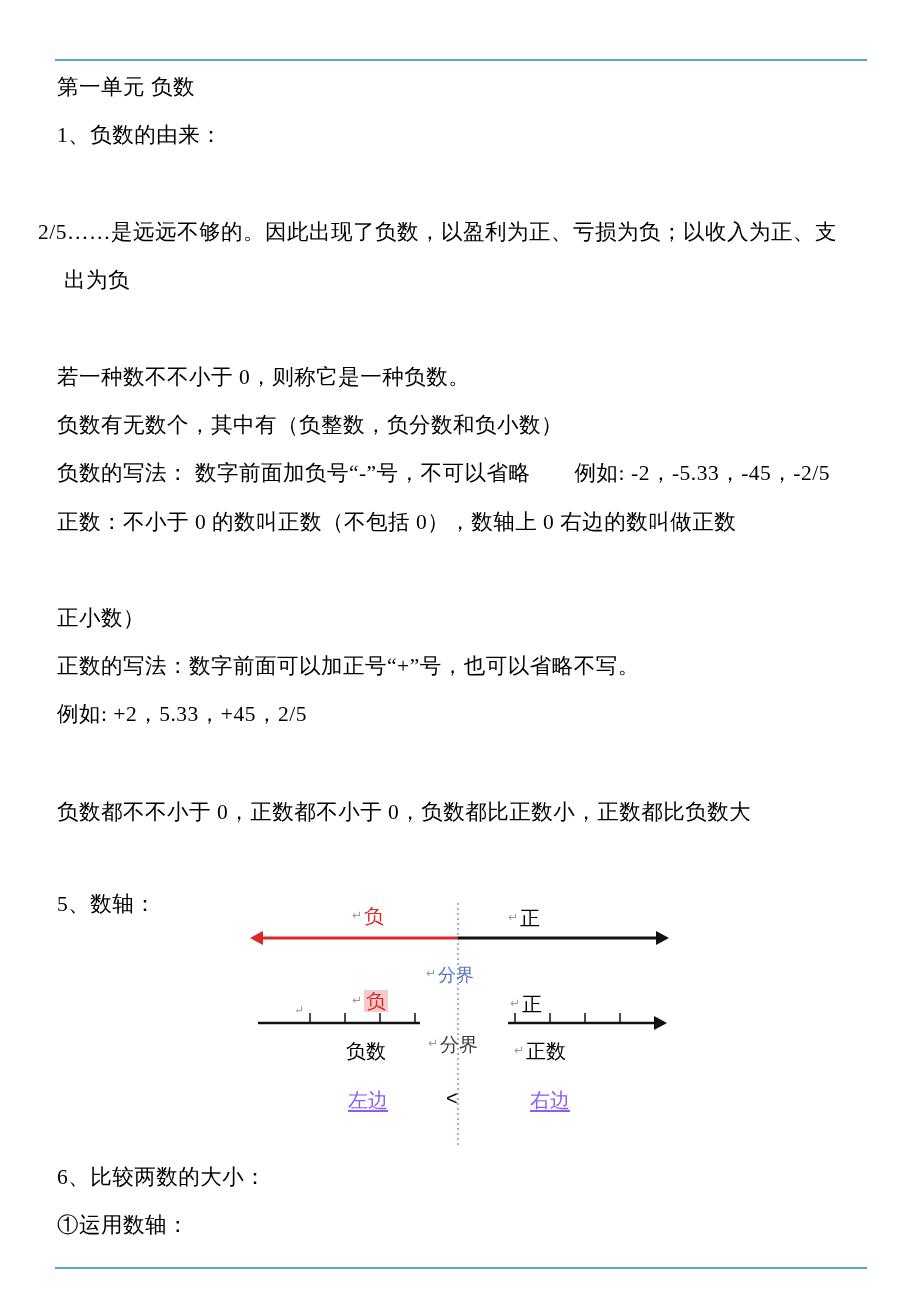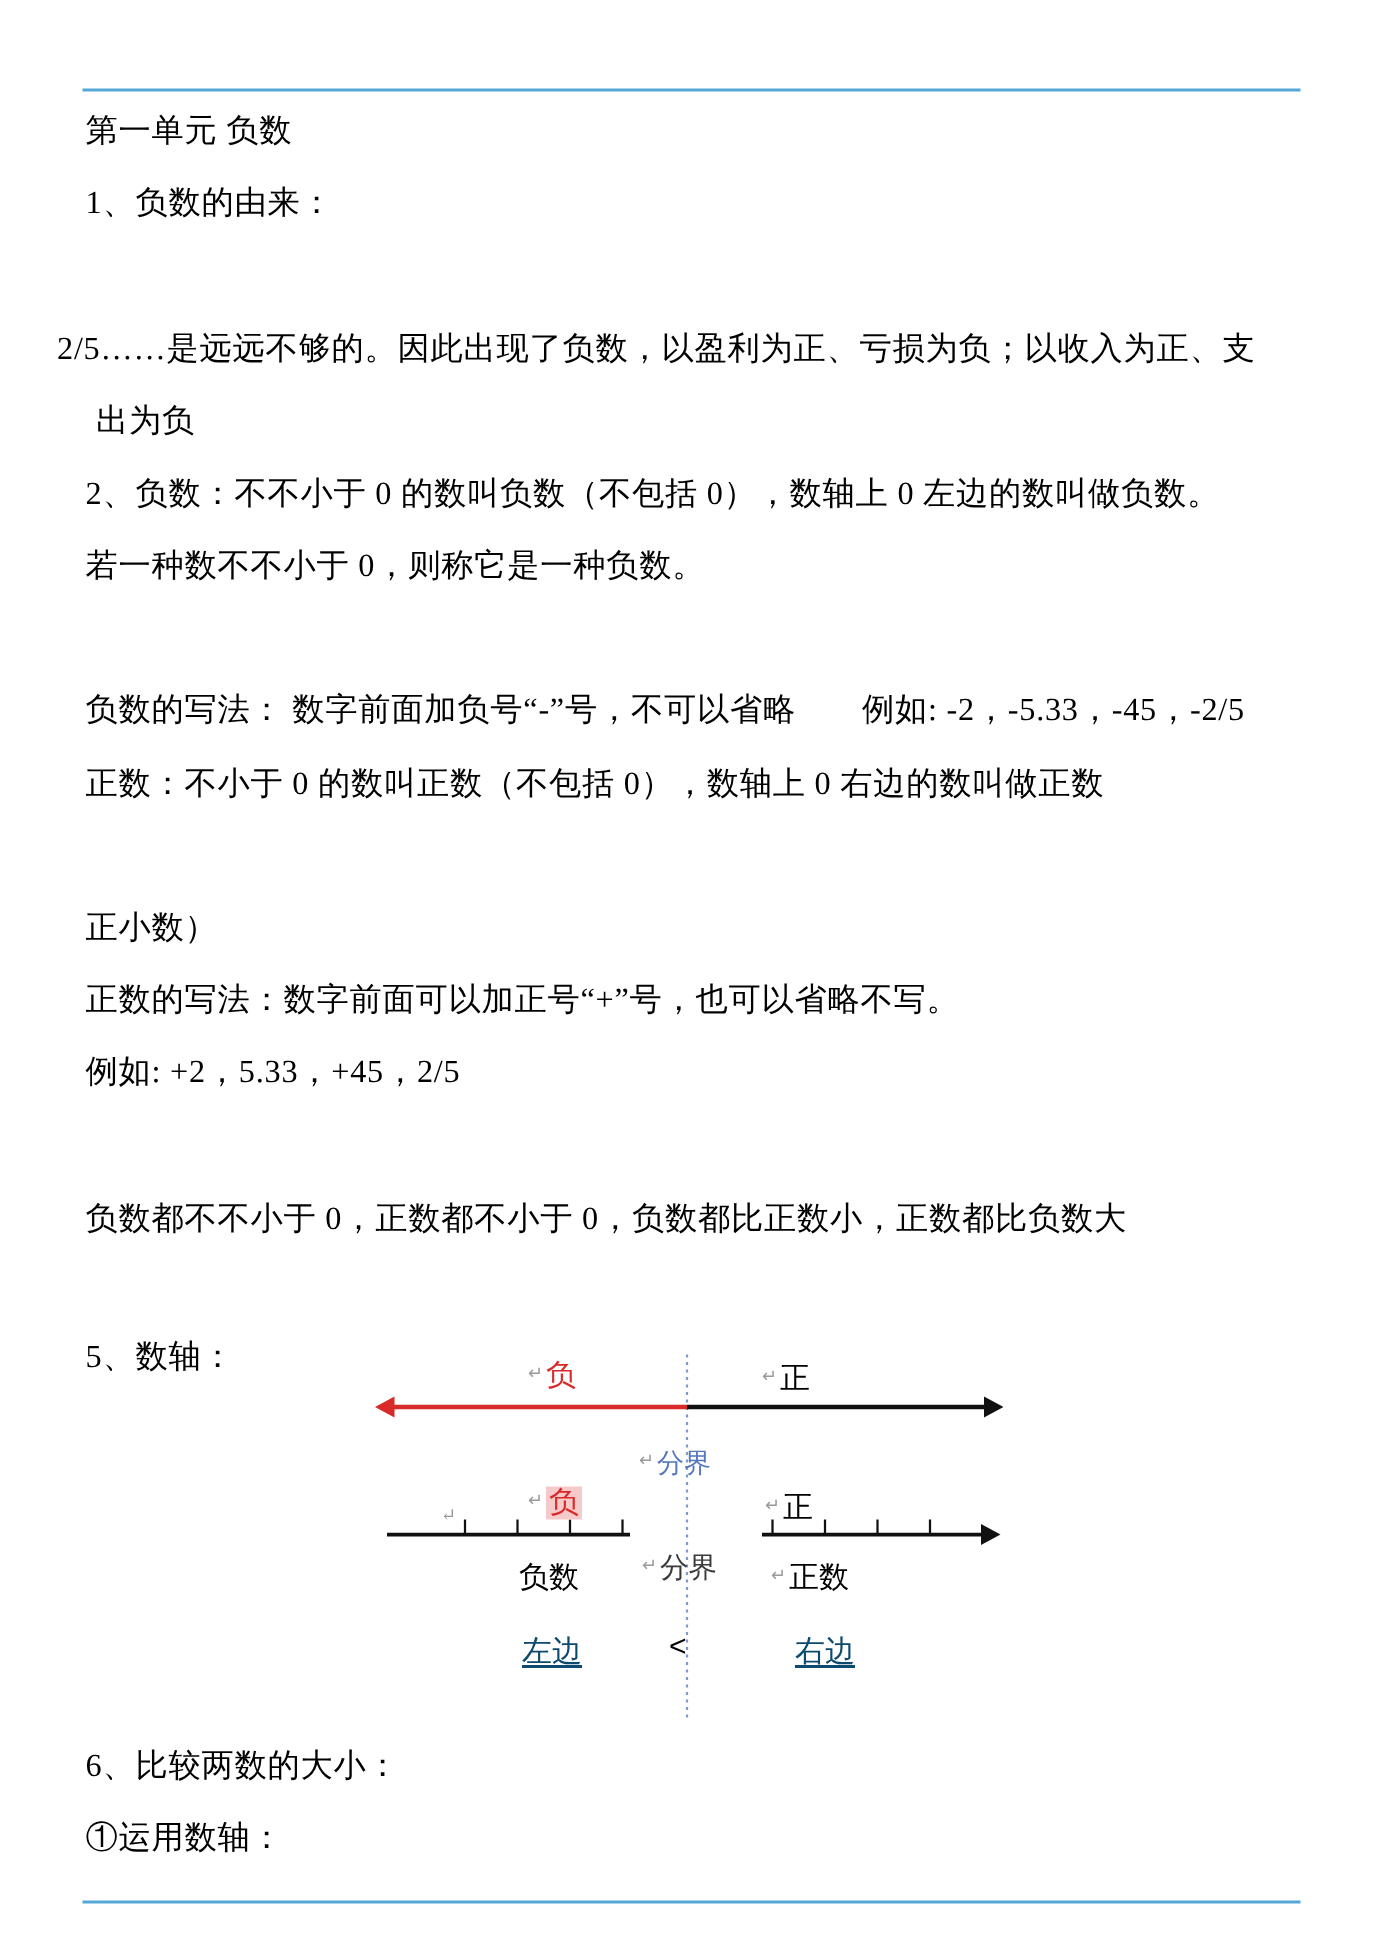--- a/index.html
+++ b/index.html
@@ -22,36 +22,36 @@
   
   .diagram { position:absolute; left:248px; top:895px; width:424px; height:258px; }
   .diagram svg { position:absolute; left:0; top:0; }
   .dlabel { position:absolute; font-size:20px; white-space:nowrap;
             font-family:"Liberation Sans","DejaVu Sans",sans-serif; }
   .dlabel .anchor { font-size:12px; color:#9a9a9a; vertical-align:4px; margin-right:2px; }
   .red { color:#d92a2a; }
   .blue { color:#5577bb; font-size:18px; }
   .gray { color:#3a3a3a; font-size:19px; }
   .hl { background:#f6caca; padding:0 2px; }
-  .ul { text-decoration:underline; text-underline-offset:3px; color:#0c4a6e; }
+  .ul { text-decoration:underline; text-underline-offset:3px; color:#8b5cf6; }
   .lone-anchor { position:absolute; font-size:12px; color:#9a9a9a; }
 </style>
 </head>
 <body>
 
 <div class="page">
 
   <div class="rule top"></div>
 
   <p class="ln" style="top:72px">第一单元 负数</p>
   <p class="ln" style="top:120px">1、负数的由来：</p>
   <p class="ln" style="top:217px; left:38px">2/5……是远远不够的。因此出现了负数，以盈利为正、亏损为负；以收入为正、支</p>
   <p class="ln" style="top:265px; left:64px">出为负</p>
-  <p class="ln" style="top:314px">2、负数：不不小于 0 的数叫负数（不包括 0），数轴上 0 左边的数叫做负数。</p>
   <p class="ln" style="top:362px">若一种数不不小于 0，则称它是一种负数。</p>
+  <p class="ln" style="top:410px">负数有无数个，其中有（负整数，负分数和负小数）</p>
   <p class="ln" style="top:458px">负数的写法： 数字前面加负号“-”号，不可以省略　　例如: -2，-5.33，-45，-2/5</p>
   <p class="ln" style="top:507px">正数：不小于 0 的数叫正数（不包括 0），数轴上 0 右边的数叫做正数</p>
   <p class="ln" style="top:603px">正小数）</p>
   <p class="ln" style="top:651px">正数的写法：数字前面可以加正号“+”号，也可以省略不写。</p>
   <p class="ln" style="top:699px">例如: +2，5.33，+45，2/5</p>
 
 
   <p class="ln" style="top:797px">负数都不不小于 0，正数都不小于 0，负数都比正数小，正数都比负数大</p>
   <p class="ln" style="top:889px">5、数轴：</p>
 

